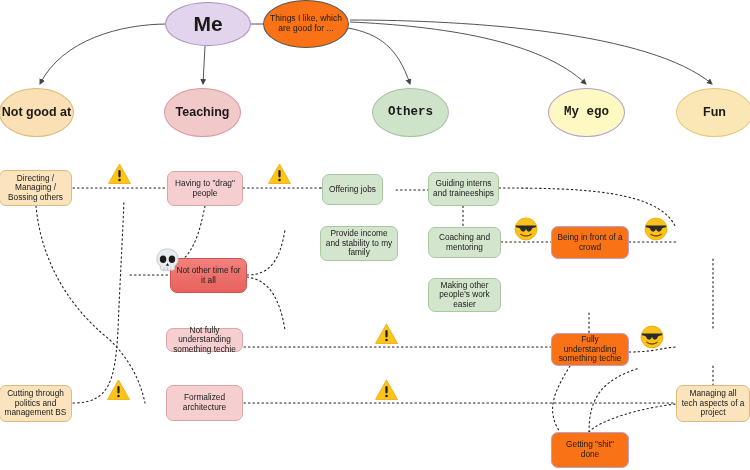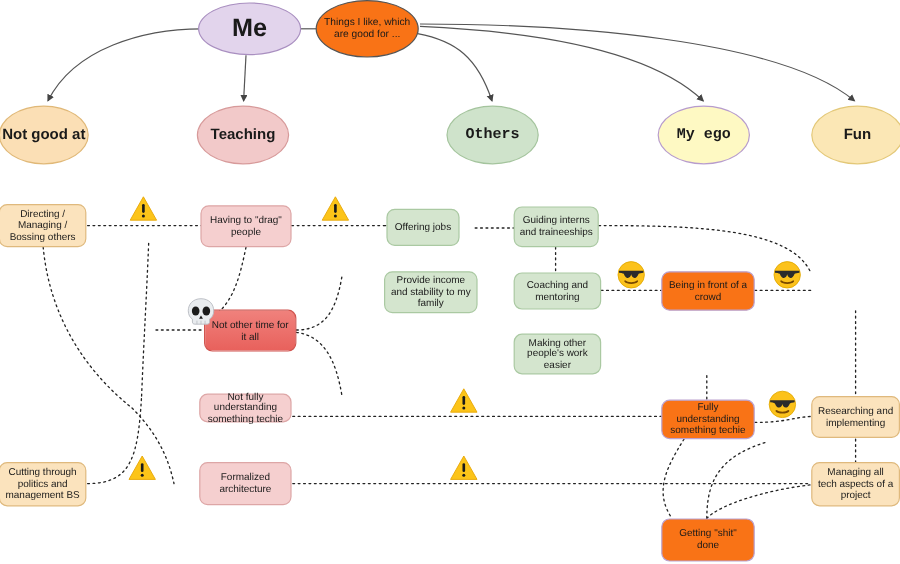--- a/index.html
+++ b/index.html
@@ -229,23 +229,20 @@
 
   <div class="node box b-purple" style="left:551px; top:333px; width:78px; height:33px;">
     <span>Fully understanding something techie</span>
   </div>
 
   <div class="node box b-purple" style="left:551px; top:432px; width:78px; height:36px;">
     <span>Getting "shit" done</span>
   </div>
 
 
-  <div class="node box b-orange" style="left:676px; top:330px; width:74px; height:35px;">
-    <span>Researching and implementing</span>
-  </div>
 
   <div class="node box b-orange" style="left:676px; top:385px; width:74px; height:37px;">
     <span>Managing all tech aspects of a project</span>
   </div>
 
   <span class="emoji warn-icon" style="left:107px; top:162px; width:25px; height:24px;">
     <svg width="25" height="24" viewBox="0 0 24 24">
       <path d="M12 2 L23 21.5 L1 21.5 Z" fill="#FCC419" stroke="#E8A90C" stroke-width="0.8" stroke-linejoin="round"></path>
       <rect x="10.9" y="8" width="2.2" height="7.4" rx="1.1" fill="#1a1a1a"></rect>
       <circle cx="12" cy="18" r="1.25" fill="#1a1a1a"></circle>

